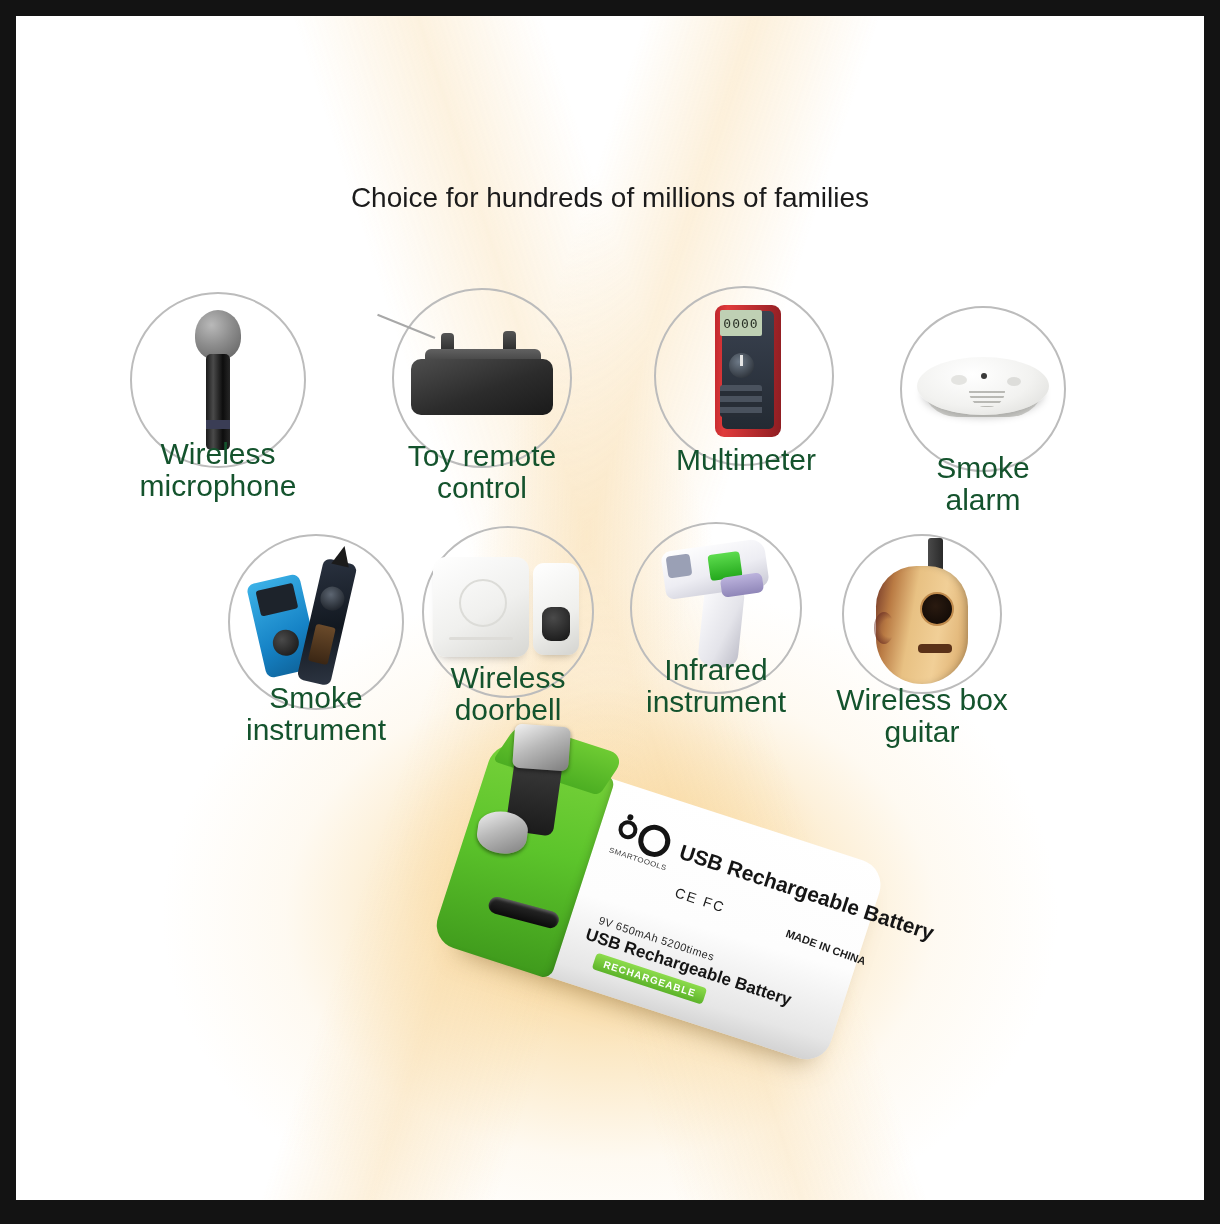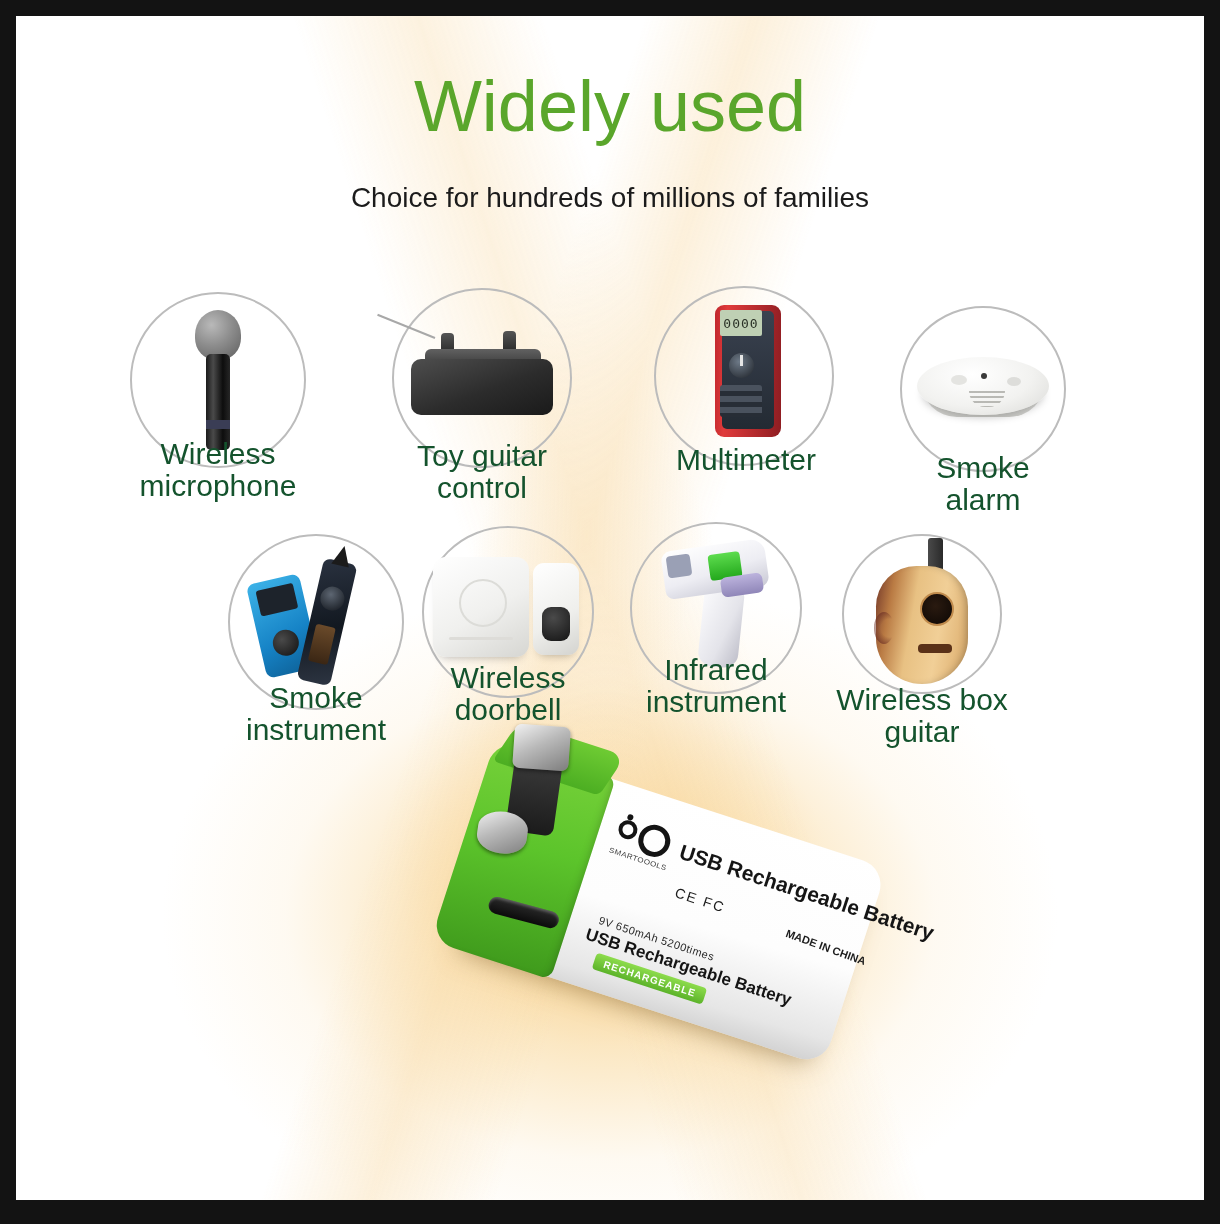--- a/index.html
+++ b/index.html
@@ -205,21 +205,20 @@
     background:linear-gradient(180deg,#8ddc4c,#5cb32a);font-size:10px;font-weight:700;color:#ffffff;
     letter-spacing:1px;white-space:nowrap;}
 </style>
 </head>
 <body>
 
 <div class="frame">
   <div class="glow"></div>
   <div class="rays"></div>
 
-  <div class="headline">Widely used</div>
   <div class="subhead">Choice for hundreds of millions of families</div>
 
   <div class="item" style="left:114px;top:276px;">
     <div class="circle" style="left:0;top:0;width:176px;height:176px;"></div>
     <div class="thumb" style="left:0;top:0;width:176px;height:176px;">
       <div class="mic">
           <div class="head"></div>
           <div class="body"></div>
           <div class="band"></div>
         </div>
@@ -232,21 +231,21 @@
     <div class="circle" style="left:0;top:0;width:180px;height:180px;"></div>
     <div class="thumb" style="left:0;top:4px;width:180px;height:170px;">
       <div class="remote">
           <div class="ant"></div>
           <div class="stick s1"></div>
           <div class="stick s2"></div>
           <div class="top"></div>
           <div class="base"></div>
         </div>
     </div>
-    <div class="caption" style="left:-10px;top:152px;width:200px;">Toy guitar
+    <div class="caption" style="left:-10px;top:152px;width:200px;">Toy remote
 control</div>
   </div>
 
   <div class="item" style="left:638px;top:270px;">
     <div class="circle" style="left:0;top:0;width:180px;height:180px;"></div>
     <div class="thumb" style="left:4px;top:0;width:180px;height:170px;">
       <div class="mmeter">
         <div class="face"></div>
         <div class="lcd">0000</div>
         <div class="dial"></div>

